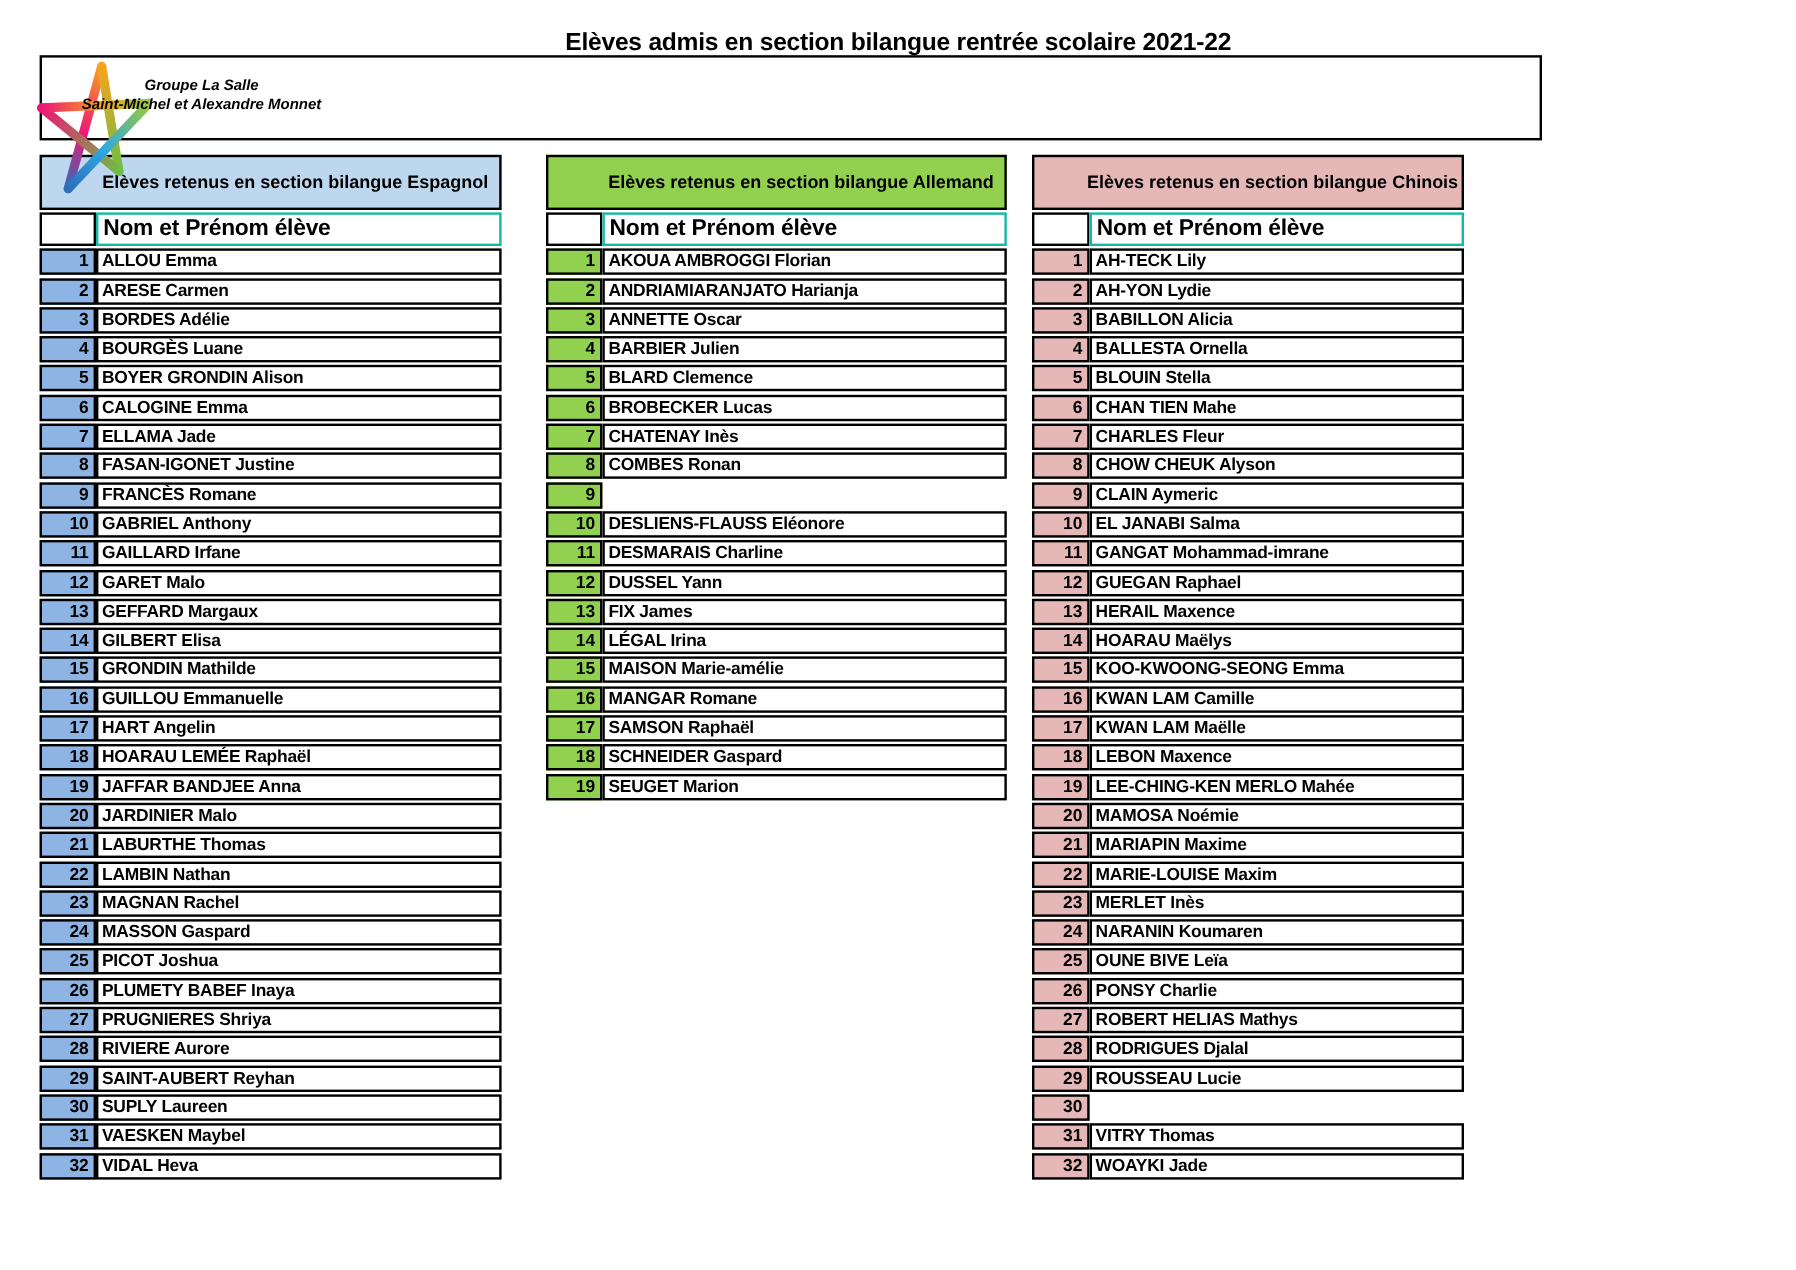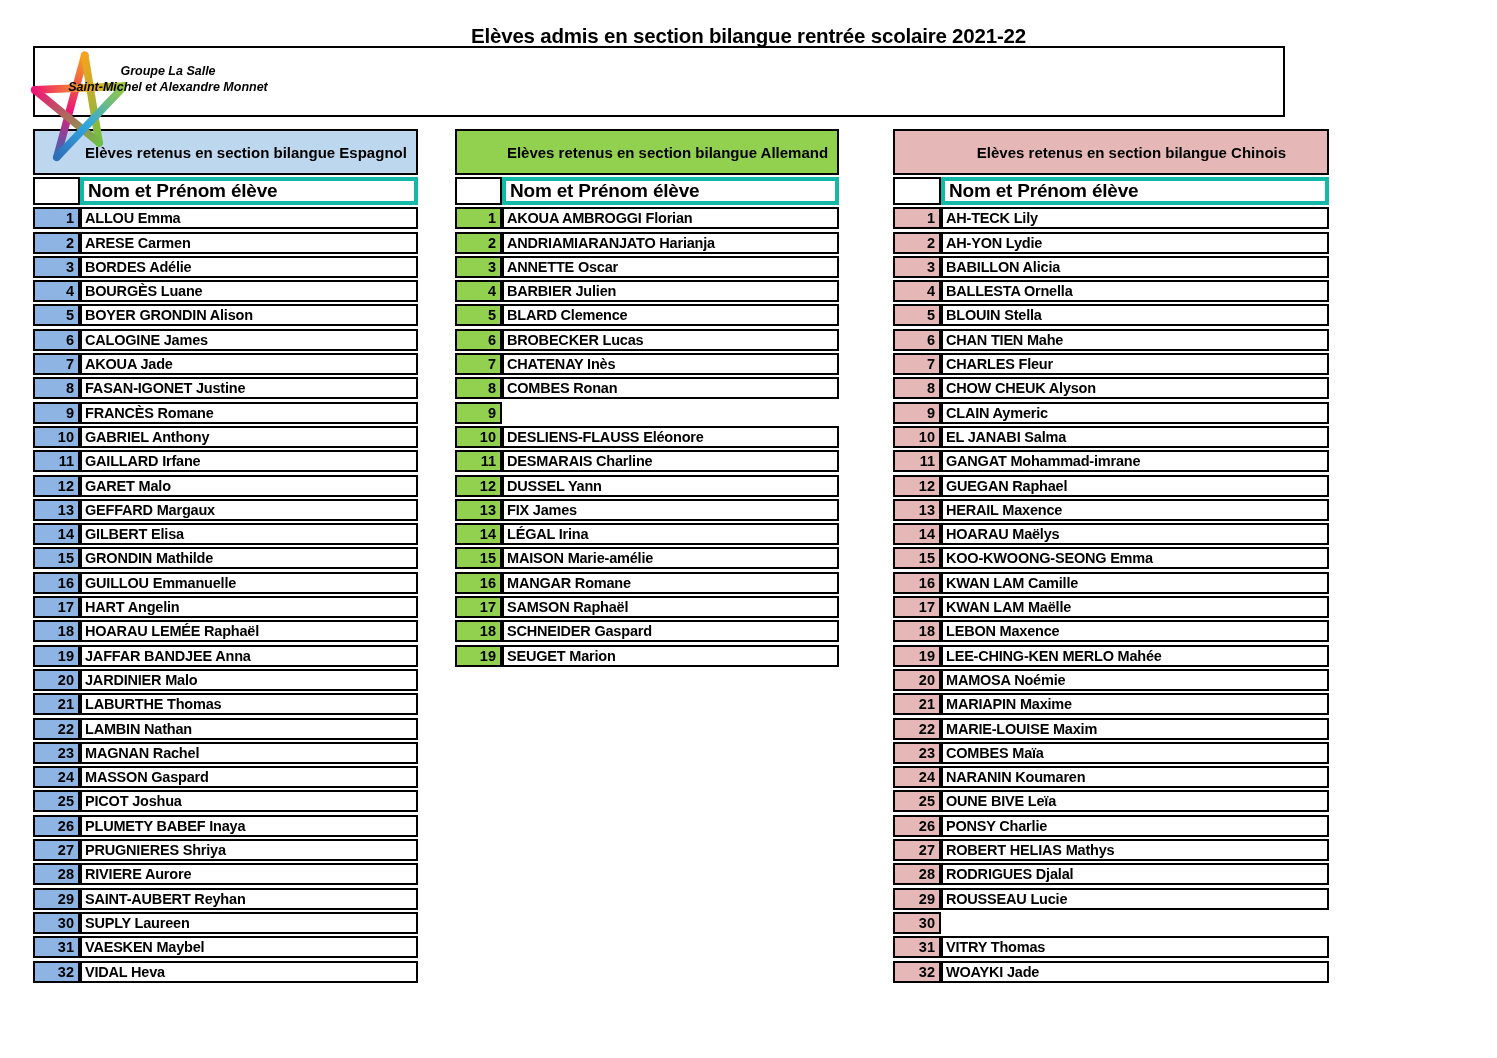--- a/index.html
+++ b/index.html
@@ -19,32 +19,32 @@
   }
   .logo-star{position:absolute;left:30px;top:50px;width:96px;height:126px;z-index:3;}
   .logo-text{
     position:absolute;left:66px;top:63px;width:204px;z-index:3;
     text-align:center;font-weight:bold;font-size:12.5px;line-height:1.3;font-style:italic;
   }
   
   .tbl{position:absolute;top:129px;box-sizing:border-box;}
   .s0{left:33px;width:385px;}
   .s1{left:455px;width:384px;}
-  .s2{left:893px;width:436px;}
+  .s2{left:860px;width:360px;}
   .banner{
     height:46px;border:2.5px solid #000;box-sizing:border-box;
     display:flex;align-items:center;justify-content:center;
     font-weight:bold;font-size:15px;margin-bottom:2px;text-align:center;padding-left:41px;
   }
   .hdr-row{display:flex;height:28px;margin-bottom:2.3px;}
   .corner{
     width:47px;border:2px solid #000;box-sizing:border-box;background:#fff;
   }
   .hdr-cell{
-    flex:1;border:4px solid #14b8a6;box-sizing:border-box;background:#fff;
+    flex:1;border:2px solid #14b8a6;box-sizing:border-box;background:#fff;
     font-weight:bold;font-size:19px;display:flex;align-items:center;
     padding-left:4px;white-space:nowrap;overflow:hidden;letter-spacing:-0.2px;
   }
   .row{display:flex;height:22px;margin-bottom:2.3px;}
   .num{
     width:47px;border:2px solid #000;box-sizing:border-box;
     font-weight:bold;font-size:14.5px;display:flex;align-items:center;
     justify-content:flex-end;padding-right:4px;
   }
   .s2 .num,.s2 .corner{width:48px;}
@@ -130,26 +130,26 @@
     <div class="name">BOURGÈS Luane</div>
   </div>
 
   <div class="row">
     <div class="num" style="background: rgb(141, 180, 226);">5</div>
     <div class="name">BOYER GRONDIN Alison</div>
   </div>
 
   <div class="row">
     <div class="num" style="background: rgb(141, 180, 226);">6</div>
-    <div class="name">CALOGINE James</div>
+    <div class="name">CALOGINE Emma</div>
   </div>
 
   <div class="row">
     <div class="num" style="background: rgb(141, 180, 226);">7</div>
-    <div class="name">AKOUA Jade</div>
+    <div class="name">ELLAMA Jade</div>
   </div>
 
   <div class="row">
     <div class="num" style="background: rgb(141, 180, 226);">8</div>
     <div class="name">FASAN-IGONET Justine</div>
   </div>
 
   <div class="row">
     <div class="num" style="background: rgb(141, 180, 226);">9</div>
     <div class="name">FRANCÈS Romane</div>
@@ -491,21 +491,21 @@
     <div class="name">MARIAPIN Maxime</div>
   </div>
 
   <div class="row">
     <div class="num" style="background: rgb(229, 184, 183);">22</div>
     <div class="name">MARIE-LOUISE Maxim</div>
   </div>
 
   <div class="row">
     <div class="num" style="background: rgb(229, 184, 183);">23</div>
-    <div class="name">COMBES Maïa</div>
+    <div class="name">MERLET Inès</div>
   </div>
 
   <div class="row">
     <div class="num" style="background: rgb(229, 184, 183);">24</div>
     <div class="name">NARANIN Koumaren</div>
   </div>
 
   <div class="row">
     <div class="num" style="background: rgb(229, 184, 183);">25</div>
     <div class="name">OUNE BIVE Leïa</div>

